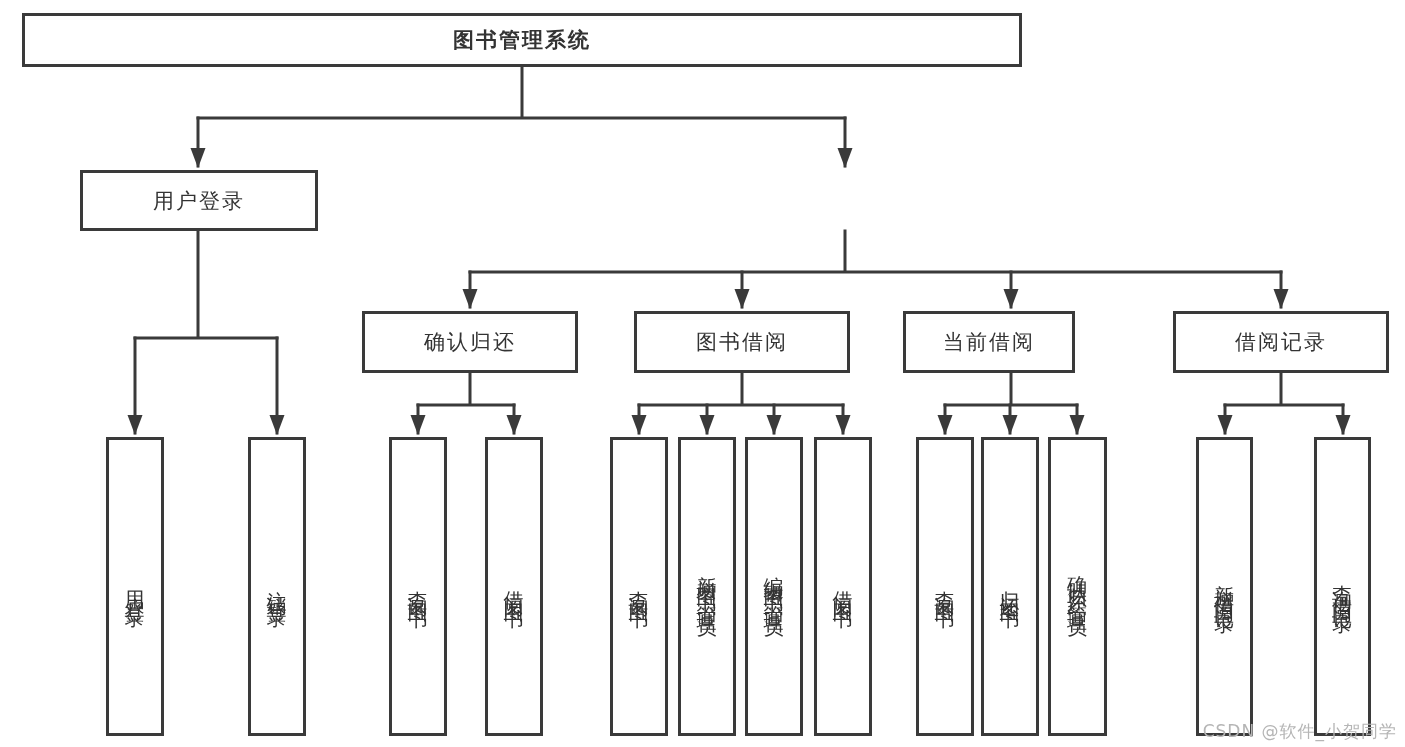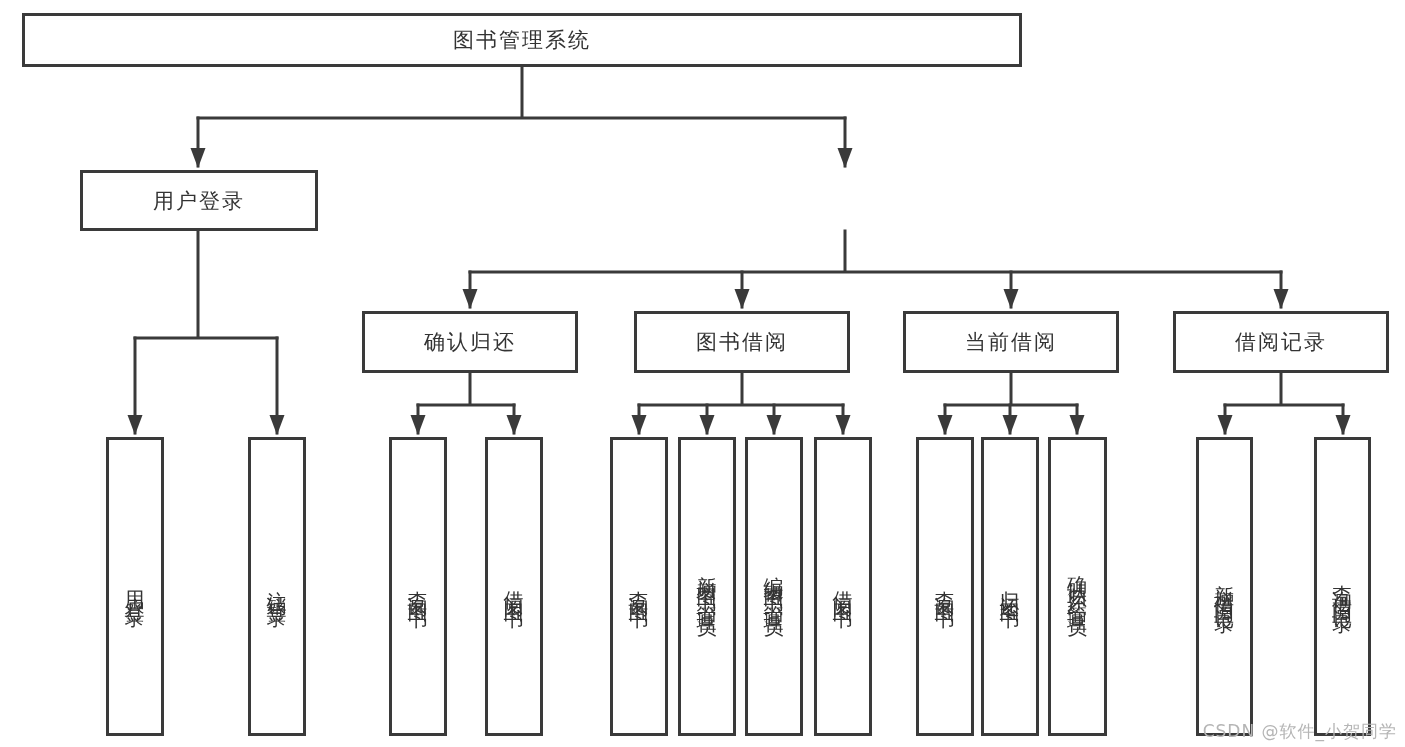--- a/index.html
+++ b/index.html
@@ -102,35 +102,35 @@
         <line x1="1077" y1="405" x2="1077" y2="433" marker-end="url(#arrow)"></line>
       </g>
       <g>
         <path d="M1281,373 V405 M1225,405 H1343"></path>
         <line x1="1225" y1="405" x2="1225" y2="433" marker-end="url(#arrow)"></line>
         <line x1="1343" y1="405" x2="1343" y2="433" marker-end="url(#arrow)"></line>
       </g>
     </g>
   </svg>
 
-  <div class="node hnode" style="left:22px; top:13px; width:1000px; height:54px;">
+  <div class="node hnode" style="left:22px; top:13px; width:1000px; height:54px;font-weight:bold;">
     <span>图书管理系统</span>
   </div>
 
   <div class="node hnode" style="left:80px; top:170px; width:238px; height:61px;">
     <span>用户登录</span>
   </div>
 
   <div class="node hnode" style="left:362px; top:311px; width:216px; height:62px;">
     <span>确认归还</span>
   </div>
   <div class="node hnode" style="left:634px; top:311px; width:216px; height:62px;">
     <span>图书借阅</span>
   </div>
-  <div class="node hnode" style="left:903px; top:311px; width:216px; height:62px;">
+  <div class="node hnode" style="left:903px; top:311px; width:172px; height:62px;">
     <span>当前借阅</span>
   </div>
   <div class="node hnode" style="left:1173px; top:311px; width:216px; height:62px;">
     <span>借阅记录</span>
   </div>
 
   <div class="node leaf" style="left:106px; top:437px; width:58px; height:299px;">
     <span>用户登录</span>
   </div>
   <div class="node leaf" style="left:248px; top:437px; width:58px; height:299px;">

